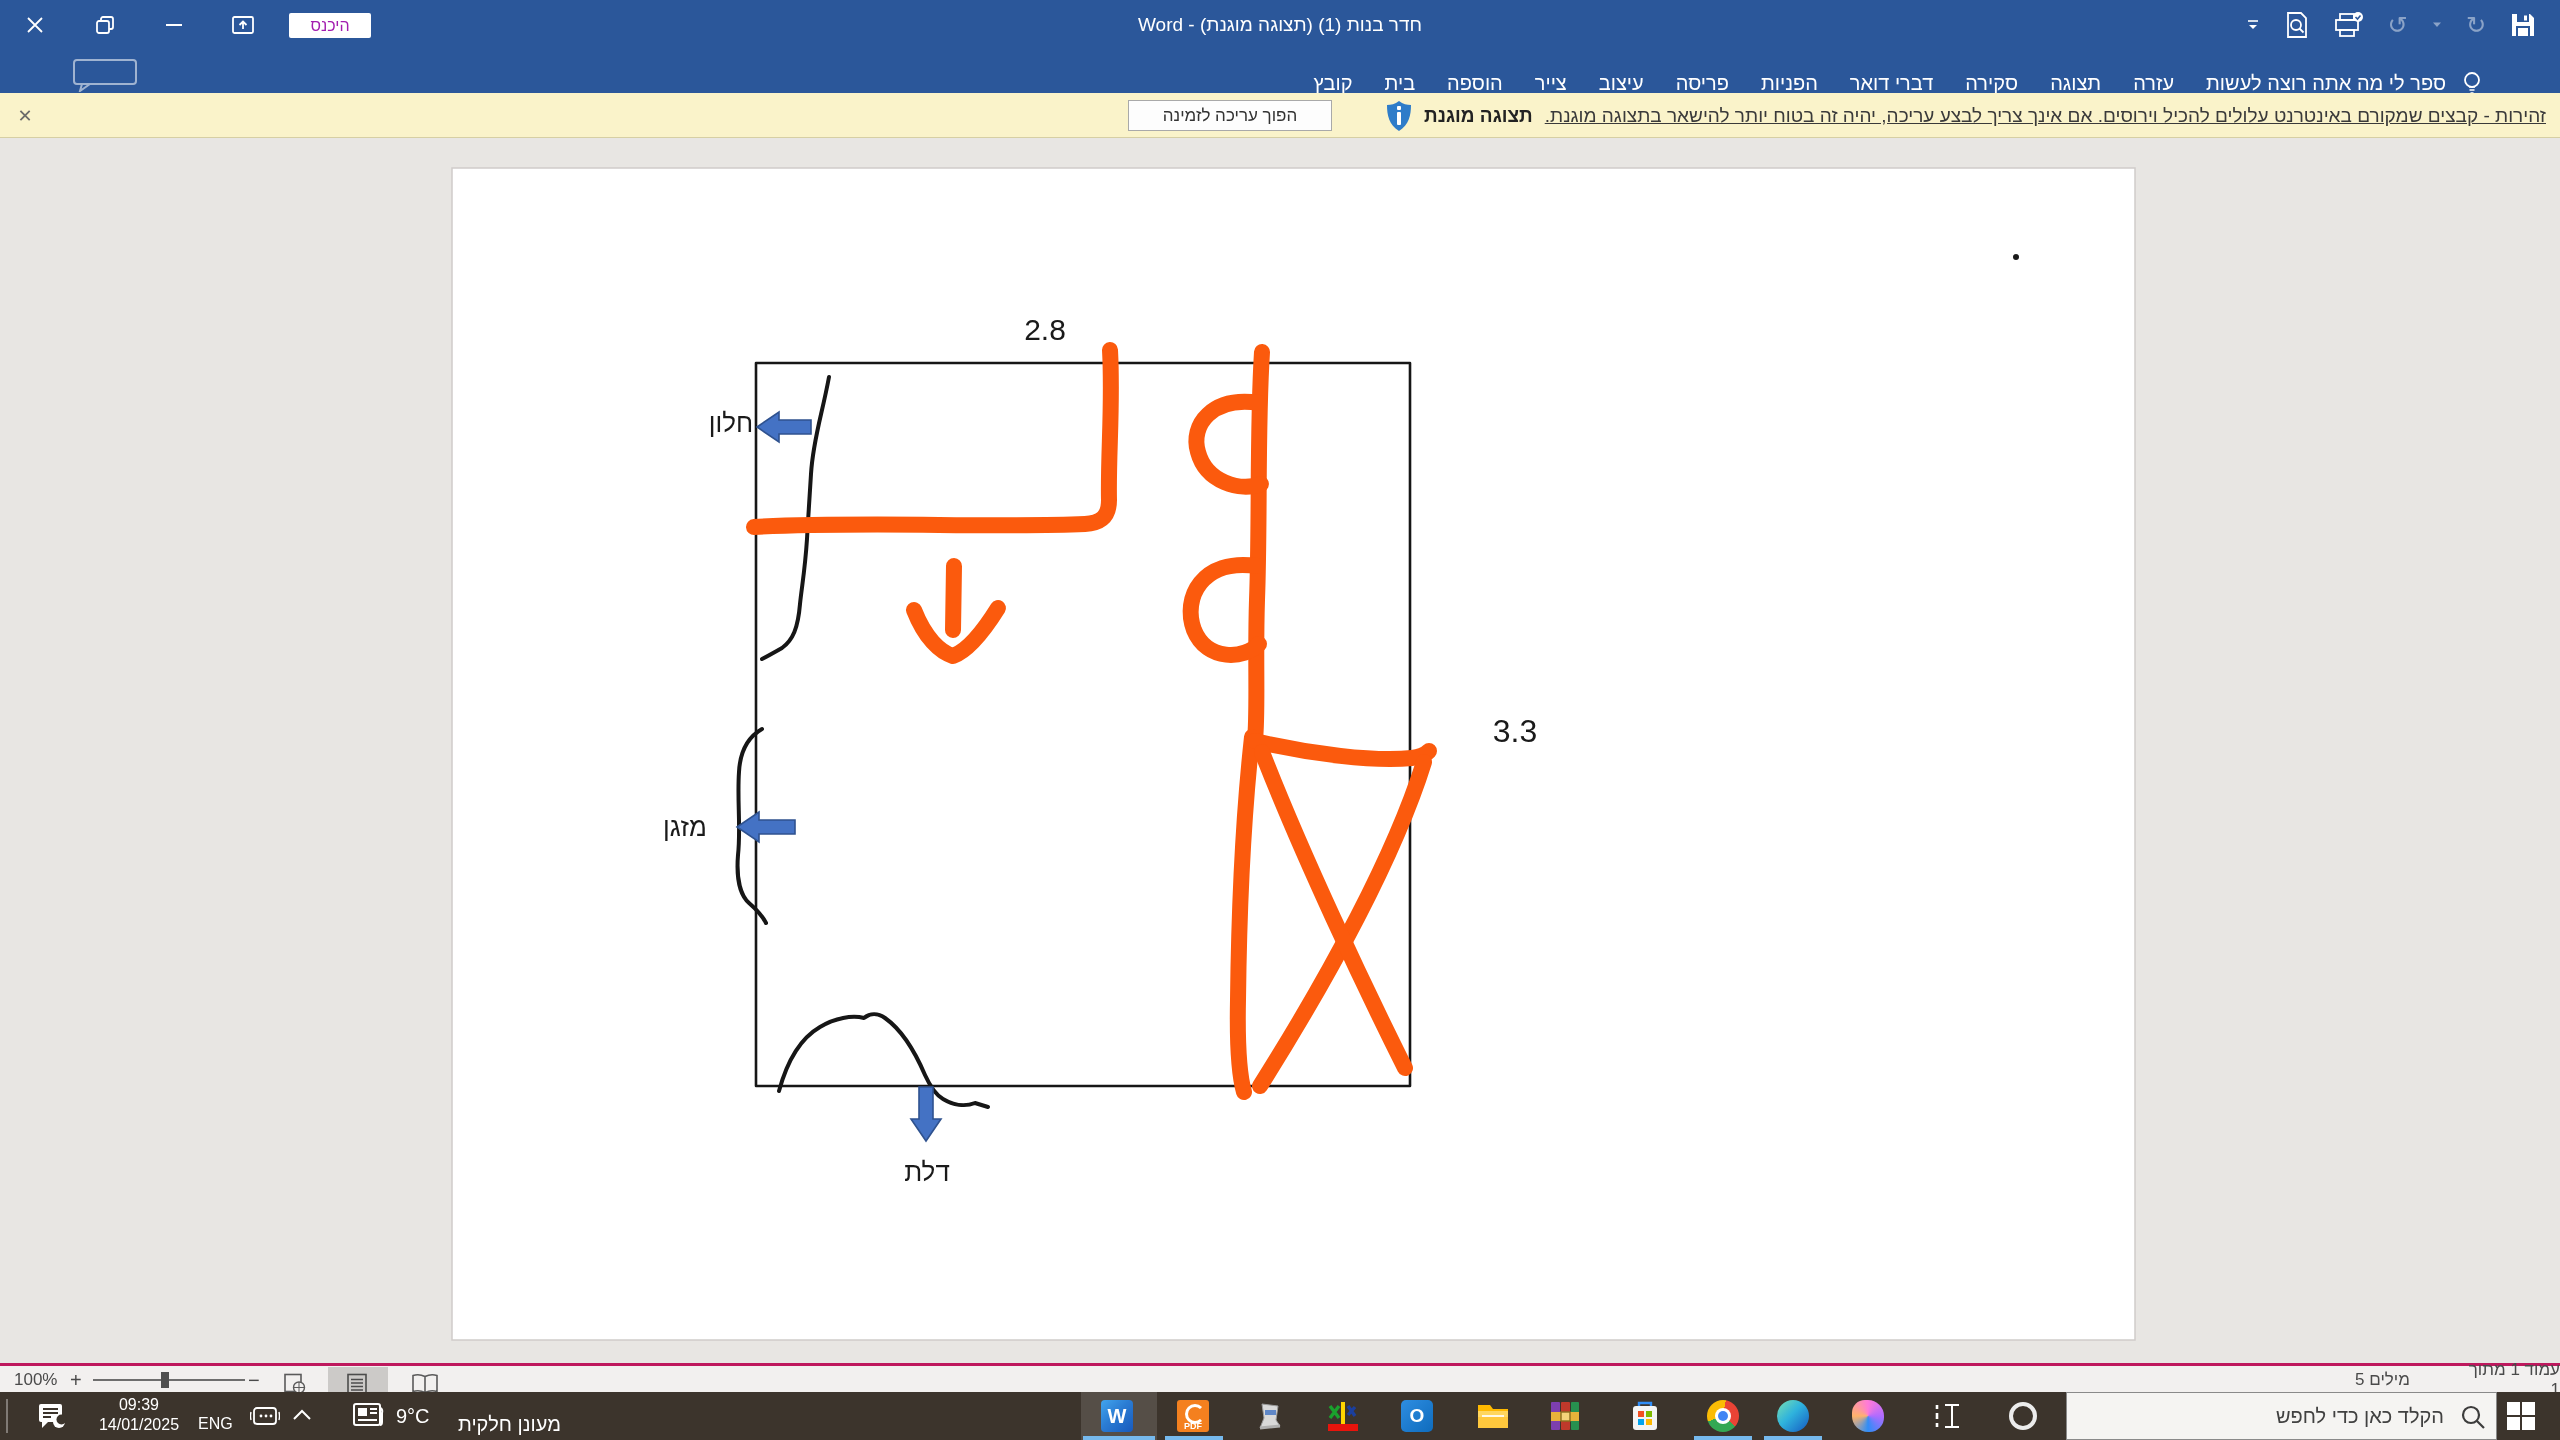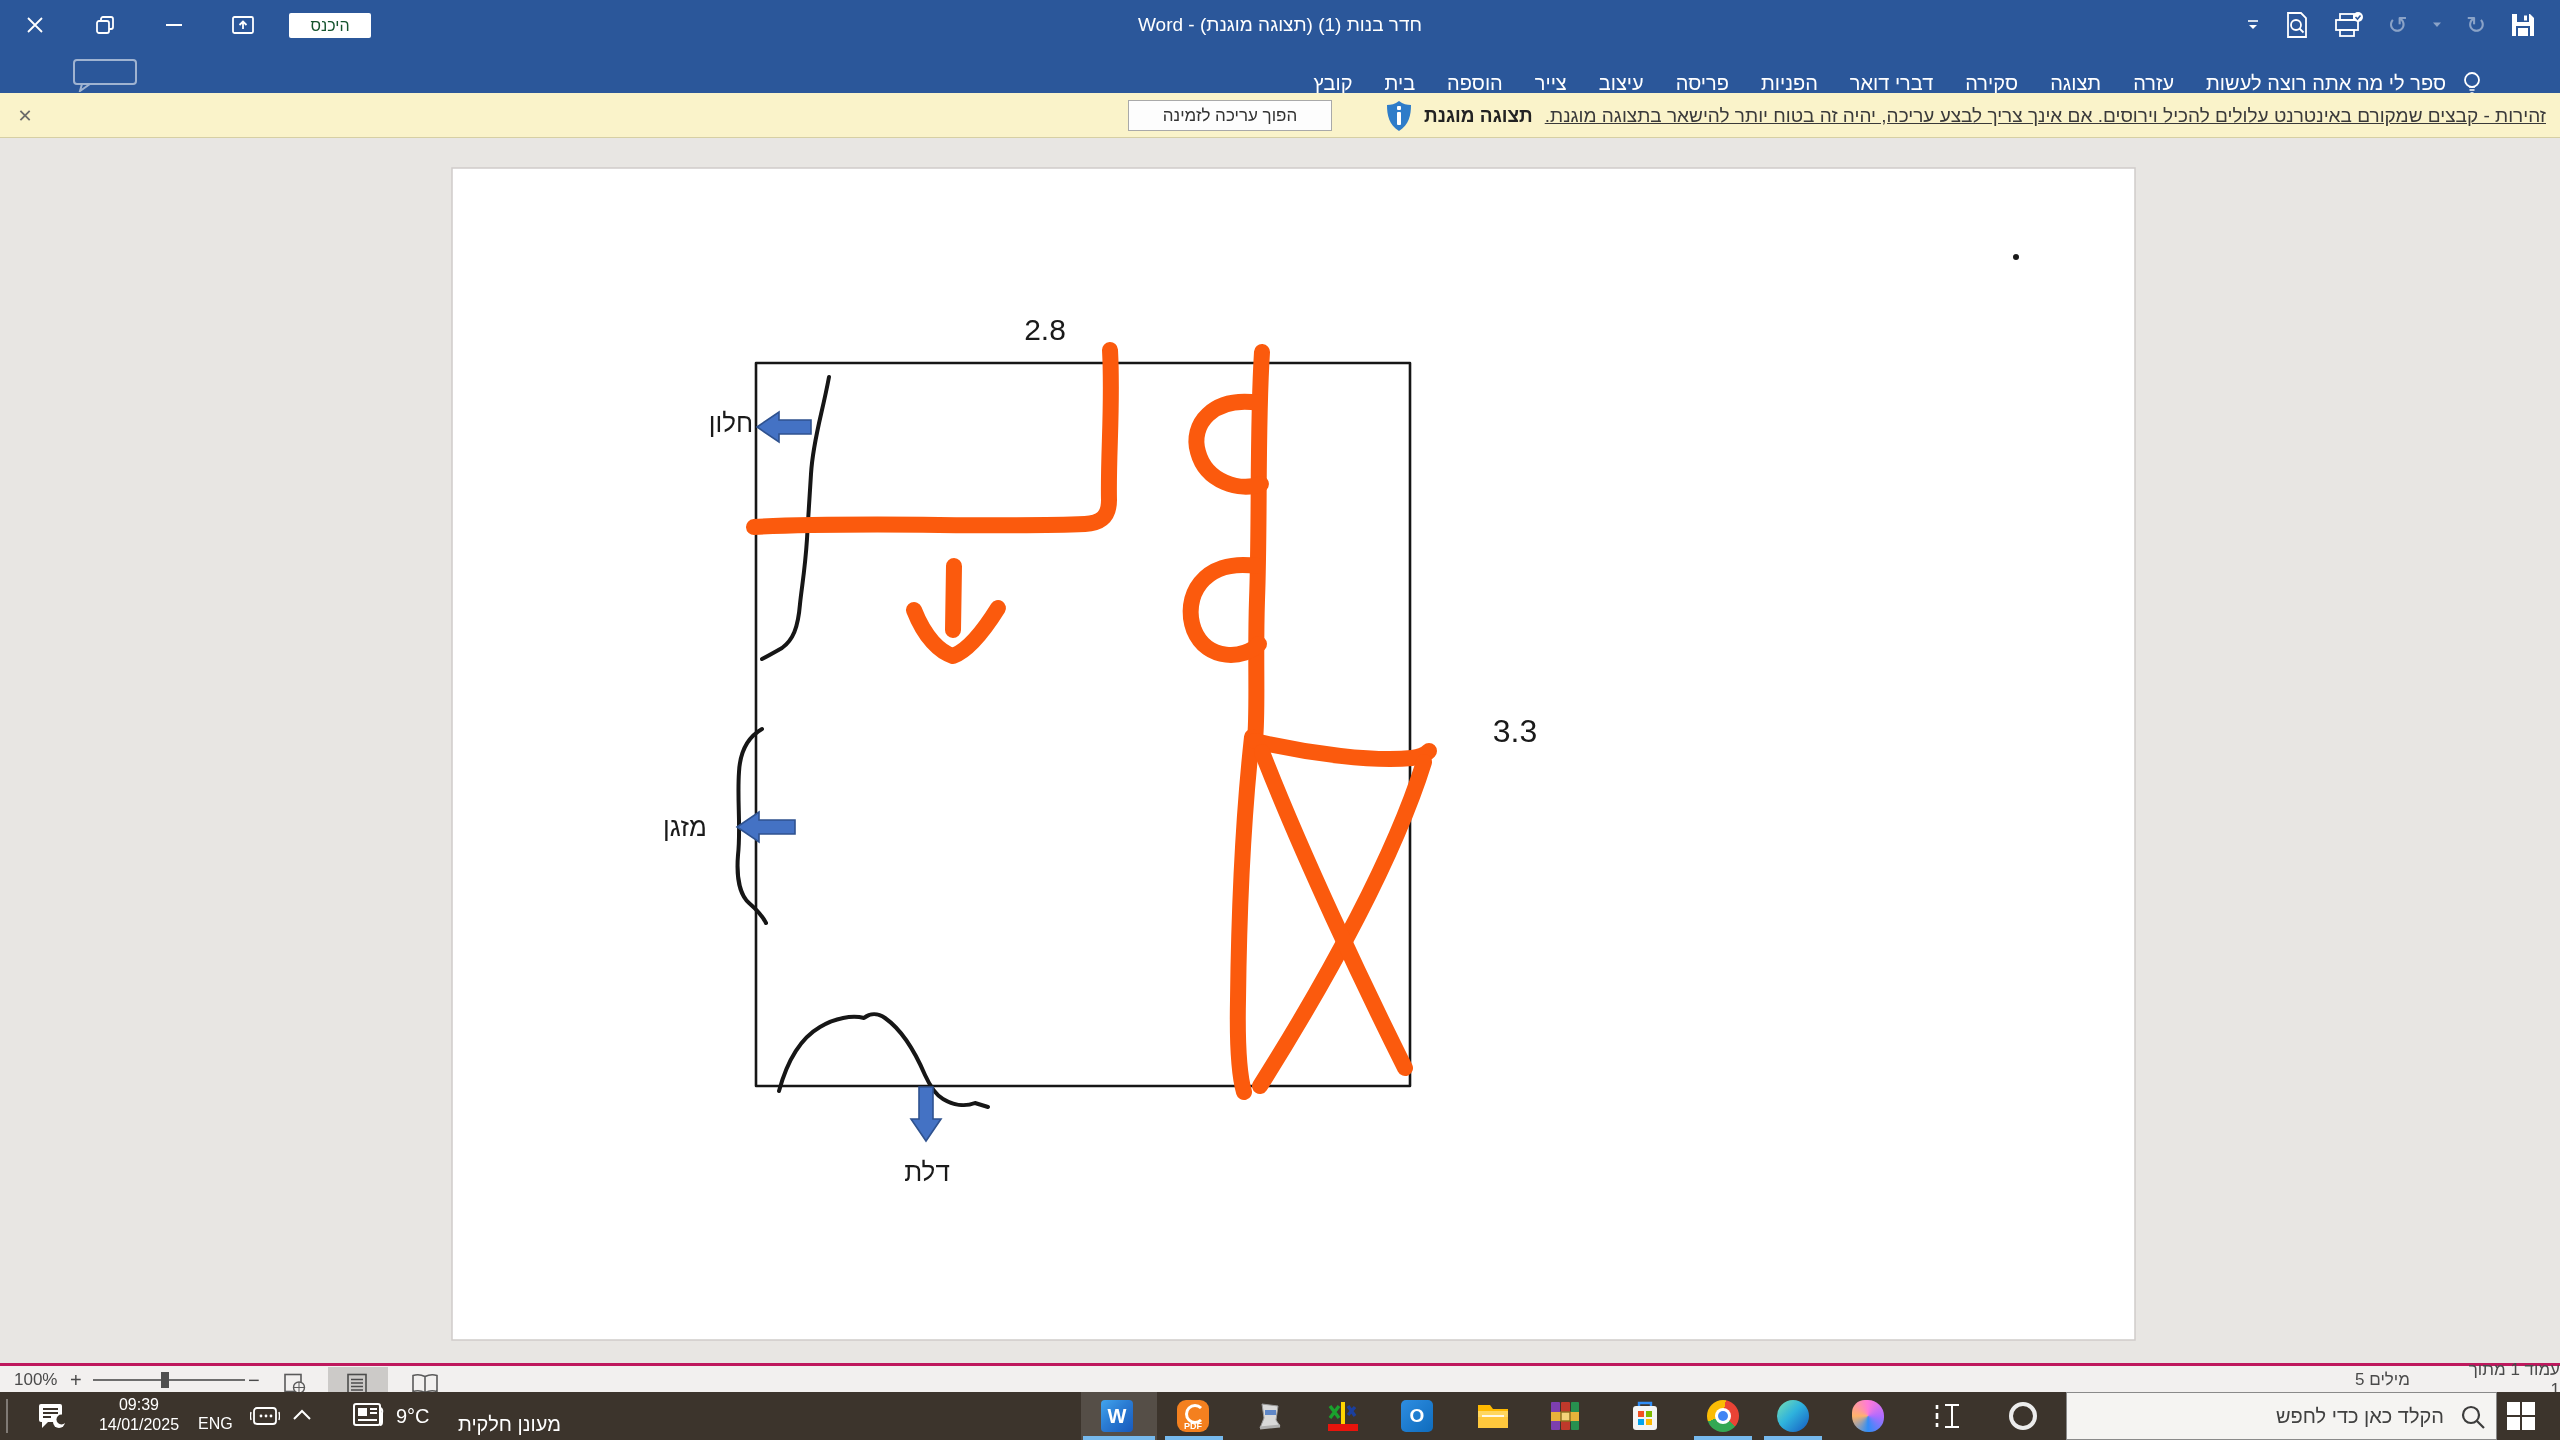--- a/index.html
+++ b/index.html
@@ -3,21 +3,21 @@
 <meta charset="utf-8">
 <style>
   html,body{margin:0;padding:0;background:#555}
   #screen{position:relative;width:2560px;height:1440px;overflow:hidden;
           font-family:"Liberation Sans","DejaVu Sans",sans-serif;background:#E8E6E3}
 
   
   .titlebar{position:absolute;top:0;left:0;right:0;height:50px;background:#2B579A}
   .wbtn{position:absolute;top:0;height:50px;width:50px;display:flex;align-items:center;justify-content:center;color:#fff}
   .signin{position:absolute;left:289px;top:13px;width:82px;height:25px;background:#fff;border:none;border-radius:2px;
-          color:#14532d;font-size:16px;display:flex;align-items:center;justify-content:center;font-family:inherit}
+          color:#a21caf;font-size:16px;display:flex;align-items:center;justify-content:center;font-family:inherit}
   .apptitle{position:absolute;left:0;right:0;top:0;height:50px;display:flex;align-items:center;justify-content:center;
             color:#fff;font-size:19px;direction:rtl;pointer-events:none}
   .qat{position:absolute;right:24px;top:0;height:50px;display:flex;align-items:center;gap:24px}
   .qat .dim{opacity:.45}
   .undoglyph{color:#fff;font-size:24px;line-height:1}
 
   
   .tabsrow{position:absolute;top:50px;left:0;right:0;height:43px;background:#2B579A}
   .tabs{position:absolute;right:62px;top:12px;height:43px;display:flex;flex-direction:row-reverse;align-items:center;
         color:#fff;font-size:20px;direction:rtl}
@@ -49,21 +49,21 @@
 
   
   .taskbar{position:absolute;top:1392px;left:0;right:0;height:48px;background:#3C342C;color:#fff}
   .tb{position:absolute;display:flex;align-items:center;justify-content:center}
   .clock{position:absolute;left:93px;top:3px;width:92px;text-align:center;font-size:16px;line-height:20px}
   .app{position:absolute;top:7px;width:34px;height:34px;display:flex;align-items:center;justify-content:center}
   .activebg{position:absolute;left:1081px;top:0;width:76px;height:48px;background:rgba(255,255,255,.13)}
   .ul{position:absolute;top:44px;height:4px;background:#76B9ED}
   .ic-word{width:32px;height:32px;border-radius:4px;background:linear-gradient(135deg,#41a5ee,#2b7cd3 45%,#185abd);
            color:#fff;font-weight:bold;font-size:20px;display:flex;align-items:center;justify-content:center}
-  .ic-foxit{width:32px;height:32px;border-radius:9px;background:#F4801F;position:relative;color:#fff;font-weight:bold;
+  .ic-foxit{width:32px;height:32px;border-radius:3px;background:#F4801F;position:relative;color:#fff;font-weight:bold;
             font-size:9px;display:flex;align-items:flex-end;justify-content:center;padding-bottom:1px;box-sizing:border-box}
   .ic-foxit::before{content:"";position:absolute;top:4px;left:8px;width:14px;height:14px;border:3px solid #fff;border-radius:50%;border-right-color:transparent}
   .ic-outlook{width:32px;height:32px;border-radius:5px;background:linear-gradient(135deg,#2e8de1,#0f6cbd);color:#fff;
               font-weight:bold;font-size:19px;display:flex;align-items:center;justify-content:center}
   .ic-chrome{width:32px;height:32px;border-radius:50%;background:conic-gradient(from 130deg,#34a853 0 120deg,#fbbc05 0 240deg,#ea4335 0 360deg);
              position:relative}
   .ic-chrome::before{content:"";position:absolute;left:8px;top:8px;width:16px;height:16px;border-radius:50%;background:#fff}
   .ic-chrome::after{content:"";position:absolute;left:11px;top:11px;width:10px;height:10px;border-radius:50%;background:#4285f4}
   .ic-edge{width:32px;height:32px;border-radius:50%;background:linear-gradient(135deg,#7ae0b1 0%,#2fb3dd 45%,#1559c2 100%)}
   .ic-copilot{width:32px;height:32px;border-radius:40% 50% 45% 50%;

